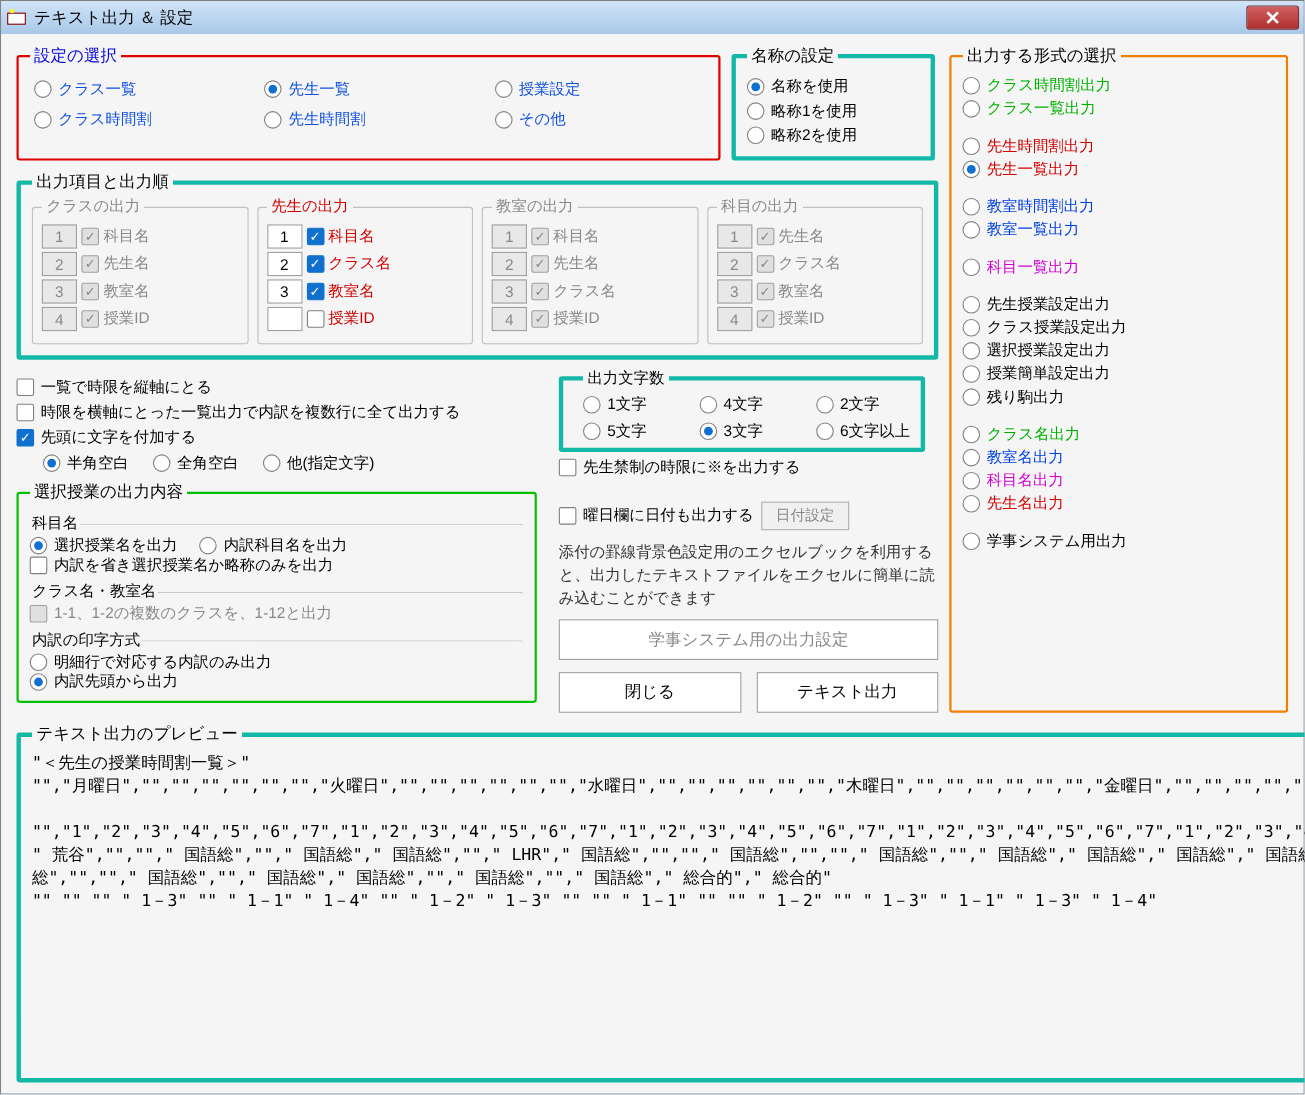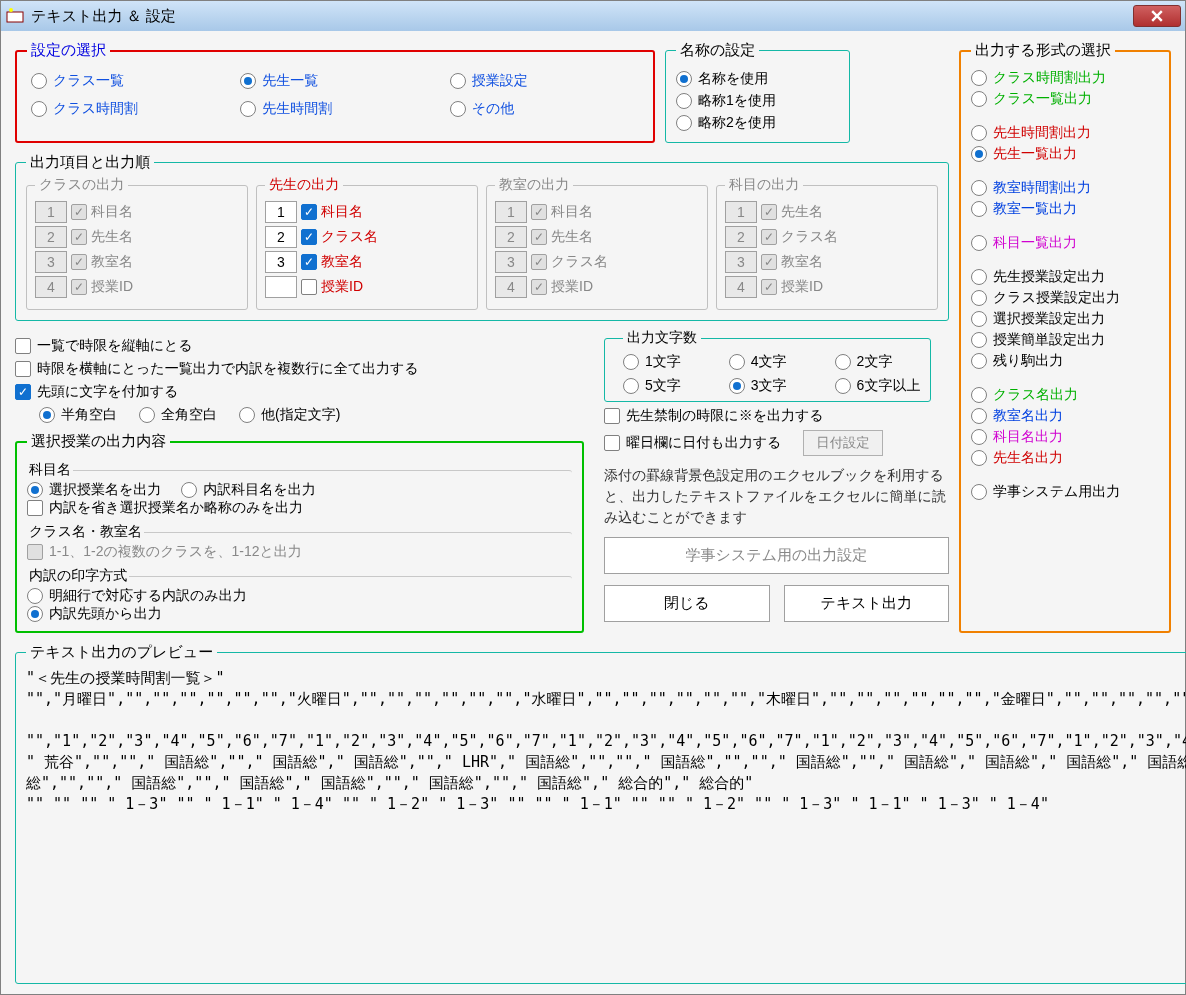--- a/index.html
+++ b/index.html
@@ -45,21 +45,21 @@
 .close-btn svg { width: 12px; height: 12px; }
 .content {
   flex: 1;
   background: #f5f5f5;
   display: flex;
   flex-direction: column;
   padding: 10px 14px;
   gap: 0;
 }
 fieldset {
-  border: 1px solid #14b8a6;
+  border: 4px solid #14b8a6;
   border-radius: 3px;
   padding: 6px 10px;
   margin: 0;
 }
 fieldset > legend {
   padding: 0 4px;
   font-size: 15px;
   color: #000;
 }
 .row1 { display: flex; gap: 10px; }
@@ -160,32 +160,32 @@
 .char-grid {
   display: grid;
   grid-template-columns: 1fr 1fr 1fr;
   gap: 6px 20px;
 }
 .mid-row { display: flex; gap: 20px; margin-top: 8px; }
 .mid-left { flex: 1; }
 .selected-output {
   border: 2px solid #00c000;
   margin-top: 8px;
-  width: 569px;
+  width: 473px;
 }
 .selected-output legend { color: #000; }
 .sub-fieldset {
   border: none;
   border-top: 1px solid #c8c8c8;
   margin-top: 4px;
   padding: 2px 0 2px 0;
 }
 .sub-fieldset legend { font-size: 14px; padding: 0 2px; }
 .right-mid { width: 345px; display: flex; flex-direction: column; gap: 5px; }
-.date-row { display: flex; align-items: center; gap: 22px; }
+.date-row { display: flex; align-items: center; gap: 7px; margin-top: 17px; }
 .date-btn {
   padding: 3px 12px;
   background: #f0f0f0;
   border: 1px solid #b0b0b0;
   color: #888;
 }
 .note-text { font-size: 14px; color: #333; margin: 4px 0; line-height: 1.5; }
 .btn {
   padding: 8px 20px;
   background: #fff;

